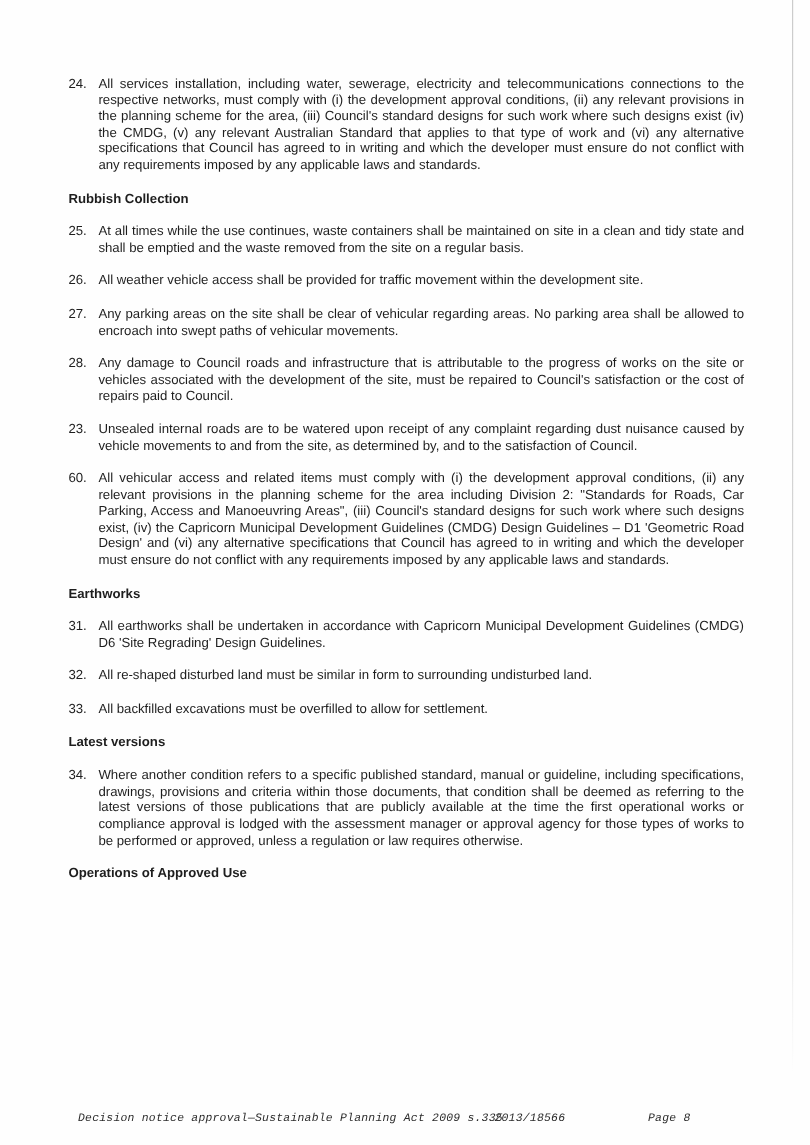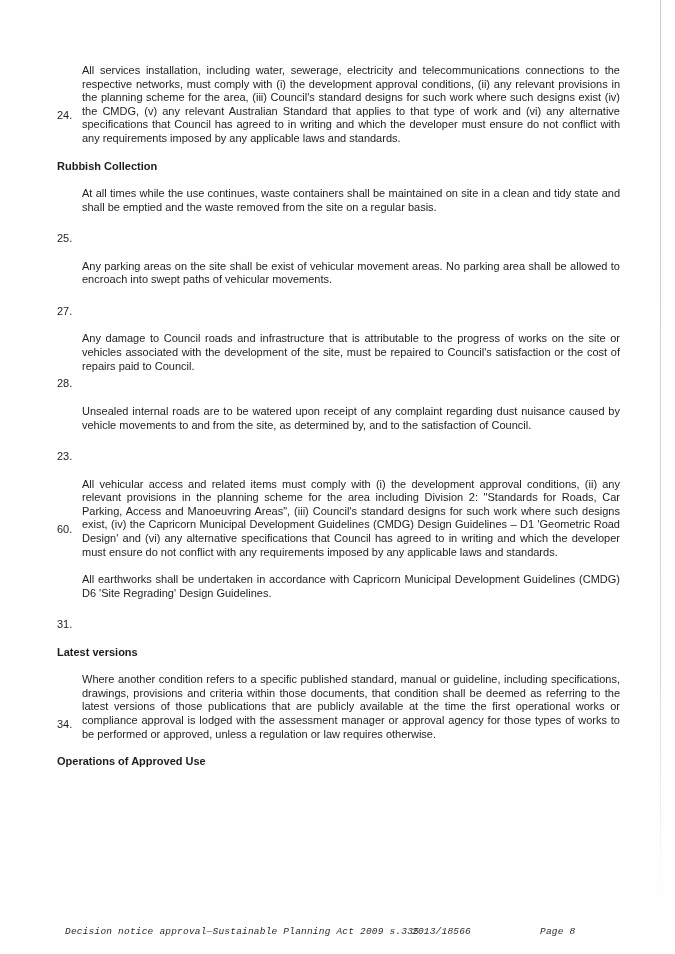--- a/index.html
+++ b/index.html
@@ -25,21 +25,20 @@
     right: 55px;
     font-size: 11px;
     line-height: 13.6px;
   }
   .item {
     display: flex;
     margin-bottom: 14px;
   }
   .num {
     flex: 0 0 25px;
-    margin-top: 45px;
   }
   .txt {
     flex: 1;
     text-align: justify;
   }
   .heading {
     font-weight: bold;
     margin: 2px 0 14px 0;
   }
   .heading.large-gap {
@@ -76,38 +75,51 @@
       <div class="item">
         <span class="num">24.</span>
         <span class="txt">All services installation, including water, sewerage, electricity and telecommunications connections to the respective networks, must comply with (i) the development approval conditions, (ii) any relevant provisions in the planning scheme for the area, (iii) Council's standard designs for such work where such designs exist (iv) the CMDG, (v) any relevant Australian Standard that applies to that type of work and (vi) any alternative specifications that Council has agreed to in writing and which the developer must ensure do not conflict with any requirements imposed by any applicable laws and standards.</span>
       </div>
       <div class="heading">Rubbish Collection</div>
       <div class="item">
         <span class="num">25.</span>
         <span class="txt">At all times while the use continues, waste containers shall be maintained on site in a clean and tidy state and shall be emptied and the waste removed from the site on a regular basis.</span>
       </div>
       <div class="item">
+        <span class="num">26.</span>
+        <span class="txt">All weather vehicle access shall be provided for traffic movement within the development site.</span>
+      </div>
+      <div class="item">
         <span class="num">27.</span>
-        <span class="txt">Any parking areas on the site shall be exist of vehicular movement areas.  No parking area shall be allowed to encroach into swept paths of vehicular movements.</span>
+        <span class="txt">Any parking areas on the site shall be clear of vehicular regarding areas.  No parking area shall be allowed to encroach into swept paths of vehicular movements.</span>
       </div>
       <div class="item">
         <span class="num">28.</span>
         <span class="txt">Any damage to Council roads and infrastructure that is attributable to the progress of works on the site or vehicles associated with the development of the site, must be repaired to Council's satisfaction or the cost of repairs paid to Council.</span>
       </div>
       <div class="item">
         <span class="num">23.</span>
         <span class="txt">Unsealed internal roads are to be watered upon receipt of any complaint regarding dust nuisance caused by vehicle movements to and from the site, as determined by, and to the satisfaction of Council.</span>
       </div>
       <div class="item">
         <span class="num">60.</span>
         <span class="txt">All vehicular access and related items must comply with (i) the development approval conditions, (ii) any relevant provisions in the planning scheme for the area including Division 2: "Standards for Roads, Car Parking, Access and Manoeuvring Areas", (iii) Council's standard designs for such work where such designs exist, (iv) the Capricorn Municipal Development Guidelines (CMDG) Design Guidelines – D1 'Geometric Road Design' and (vi) any alternative specifications that Council has agreed to in writing and which the developer must ensure do not conflict with any requirements imposed by any applicable laws and standards.</span>
       </div>
+      <div class="heading">Earthworks</div>
       <div class="item">
         <span class="num">31.</span>
         <span class="txt">All earthworks shall be undertaken in accordance with Capricorn Municipal Development Guidelines (CMDG) D6 'Site Regrading' Design Guidelines.</span>
+      </div>
+      <div class="item">
+        <span class="num">32.</span>
+        <span class="txt">All re-shaped disturbed land must be similar in form to surrounding undisturbed land.</span>
+      </div>
+      <div class="item">
+        <span class="num">33.</span>
+        <span class="txt">All backfilled excavations must be overfilled to allow for settlement.</span>
       </div>
       <div class="heading">Latest versions</div>
       <div class="item">
         <span class="num">34.</span>
         <span class="txt">Where another condition refers to a specific published standard, manual or guideline, including specifications, drawings, provisions and criteria within those documents, that condition shall be deemed as referring to the latest versions of those publications that are publicly available at the time the first operational works or compliance approval is lodged with the assessment manager or approval agency for those types of works to be performed or approved, unless a regulation or law requires otherwise.</span>
       </div>
       <div class="heading large-gap">Operations of Approved Use</div>
     </div>
 
   <div class="footer">

